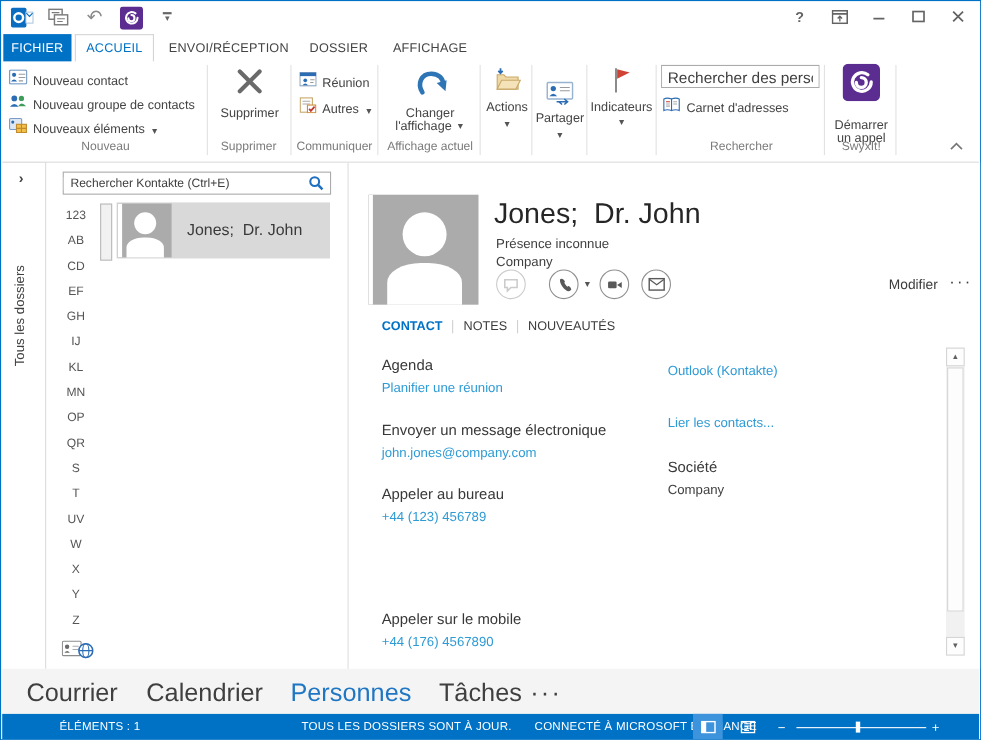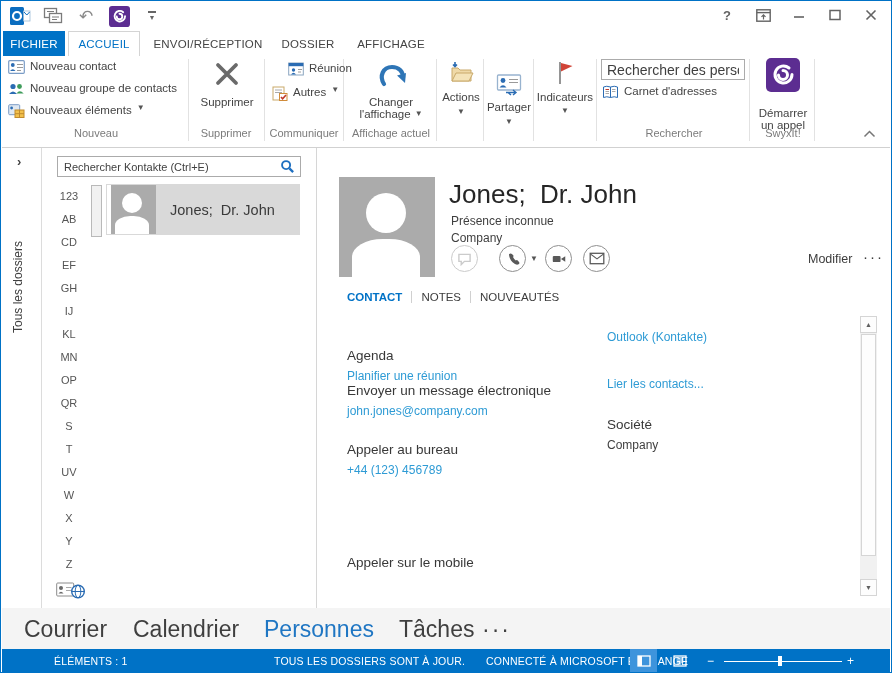--- a/index.html
+++ b/index.html
@@ -18,21 +18,21 @@
   
   .tabrow { position:absolute; top:30px; left:1px; right:1px; height:25px; background:#fff; }
   .tab { position:absolute; top:0; height:25px; display:flex; align-items:center; justify-content:center; font-size:11.5px; color:#444; letter-spacing:.2px; }
   .tab-file { left:1px; width:62px; background:#0072C6; color:#fff; }
   .tab-active { left:66px; width:72px; background:#fff; border:1px solid #d4d4d4; border-bottom:none; color:#0072C6; }
   .tab-sr { left:150px; width:112px; } .tab-dos { left:274px; width:64px; } .tab-aff { left:350px; width:78px; }
 
   
   .ribbon { position:absolute; top:55px; left:1px; right:1px; height:92px; background:#fff; border-bottom:1px solid #d1d1d1; }
   .rsep { position:absolute; top:3px; width:1px; height:82px; background:#e2e2e2; }
-  .small-btn { position:absolute; display:flex; align-items:flex-start; gap:5px; font-size:11.5px; color:#444; height:20px; white-space:nowrap; }
+  .small-btn { position:absolute; display:flex; align-items:flex-end; gap:5px; font-size:11.5px; color:#444; height:20px; white-space:nowrap; }
   .grp-label { position:absolute; top:71px; font-size:11px; color:#7b7b7b; text-align:center; white-space:nowrap; }
   .big-btn { position:absolute; display:flex; flex-direction:column; align-items:center; color:#444; font-size:11.5px; text-align:center; }
   .caret { font-size:8px; color:#555; line-height:8px; }
   .ribbon-search { position:absolute; left:599px; top:3px; width:144px; height:21px; border:1px solid #ababab; }
   .ribbon-search input { width:100%; height:100%; border:none; outline:none; font-size:14px; padding:0 5px; font-family:Liberation Sans, sans-serif; color:#333; }
   input::placeholder { color:#3f3f3f; opacity:1; }
   .collapse-chevron { position:absolute; right:14px; top:68px; color:#777; }
 
   
   .main { position:absolute; top:147px; left:1px; right:1px; height:460px; background:#fff; }
@@ -206,21 +206,21 @@
     <div class="grp-label" style="left:2px; width:184px;">Nouveau</div>
 
     <div class="big-btn" style="left:192px; top:4px; width:66px;">
       <span><svg width="28" height="28" viewBox="0 0 28 28">
             <path d="M5 5 L23 23 M23 5 L5 23" stroke="#6a6a6a" stroke-width="3.8" stroke-linecap="round"></path>
           </svg></span>
       <span style="margin-top:6px;">Supprimer</span>
     </div>
     <div class="grp-label" style="left:188px; width:72px;">Supprimer</div>
 
-    <div class="small-btn" style="left:286px; top:6px;">
+    <div class="small-btn" style="left:270px; top:6px;">
       <span><svg width="16" height="14" viewBox="0 0 16 14">
             <rect x="0.7" y="1" width="14.6" height="12" fill="#fff" stroke="#8aa5c0"></rect>
             <rect x="0.7" y="1" width="14.6" height="3.2" fill="#2B6CB3"></rect>
             <circle cx="5.5" cy="8" r="1.7" fill="#2B6CB3"></circle>
             <path d="M3 12.5 q2.5-3.4 5 0 z" fill="#2B6CB3"></path>
             <line x1="10" y1="7.5" x2="14" y2="7.5" stroke="#9a9a9a"></line>
             <line x1="10" y1="10" x2="13" y2="10" stroke="#9a9a9a"></line>
           </svg></span>
       <span>Réunion</span>
     </div>
@@ -415,34 +415,35 @@
       <div class="more-dots">···</div>
 
       <div class="ctabs">
         <span class="ctab-active">CONTACT</span>
         <span class="ctab-sep"></span>
         <span class="ctab">NOTES</span>
         <span class="ctab-sep"></span>
         <span class="ctab">NOUVEAUTÉS</span>
       </div>
 
-      <div class="fblock" style="left:30px; top:176px;margin-top:24px;">
+      <div class="fblock" style="left:30px; top:176px;">
         <div class="flabel">Agenda</div>
         <div class="fvalue">Planifier une réunion</div>
       </div>
       <div class="fblock" style="left:30px; top:235px;">
         <div class="flabel">Envoyer un message électronique</div>
         <div class="fvalue">john.jones@company.com</div>
       </div>
       <div class="fblock" style="left:30px; top:294px;">
         <div class="flabel">Appeler au bureau</div>
         <div class="fvalue">+44 (123) 456789</div>
       </div>
       <div class="fblock" style="left:30px; top:407px;">
         <div class="flabel">Appeler sur le mobile</div>
+        <div class="fvalue">+44 (176) 4567890</div>
       </div>
 
       <div class="fblock" style="left:290px; top:176px;">
         <div class="fvalue">Outlook (Kontakte)</div>
       </div>
       <div class="fvalue abs" style="left:290px; top:229px; margin-top:0;">Lier les contacts...</div>
       <div class="fblock" style="left:290px; top:269px;">
         <div class="flabel">Société</div>
         <div class="fvalue plain">Company</div>
       </div>

